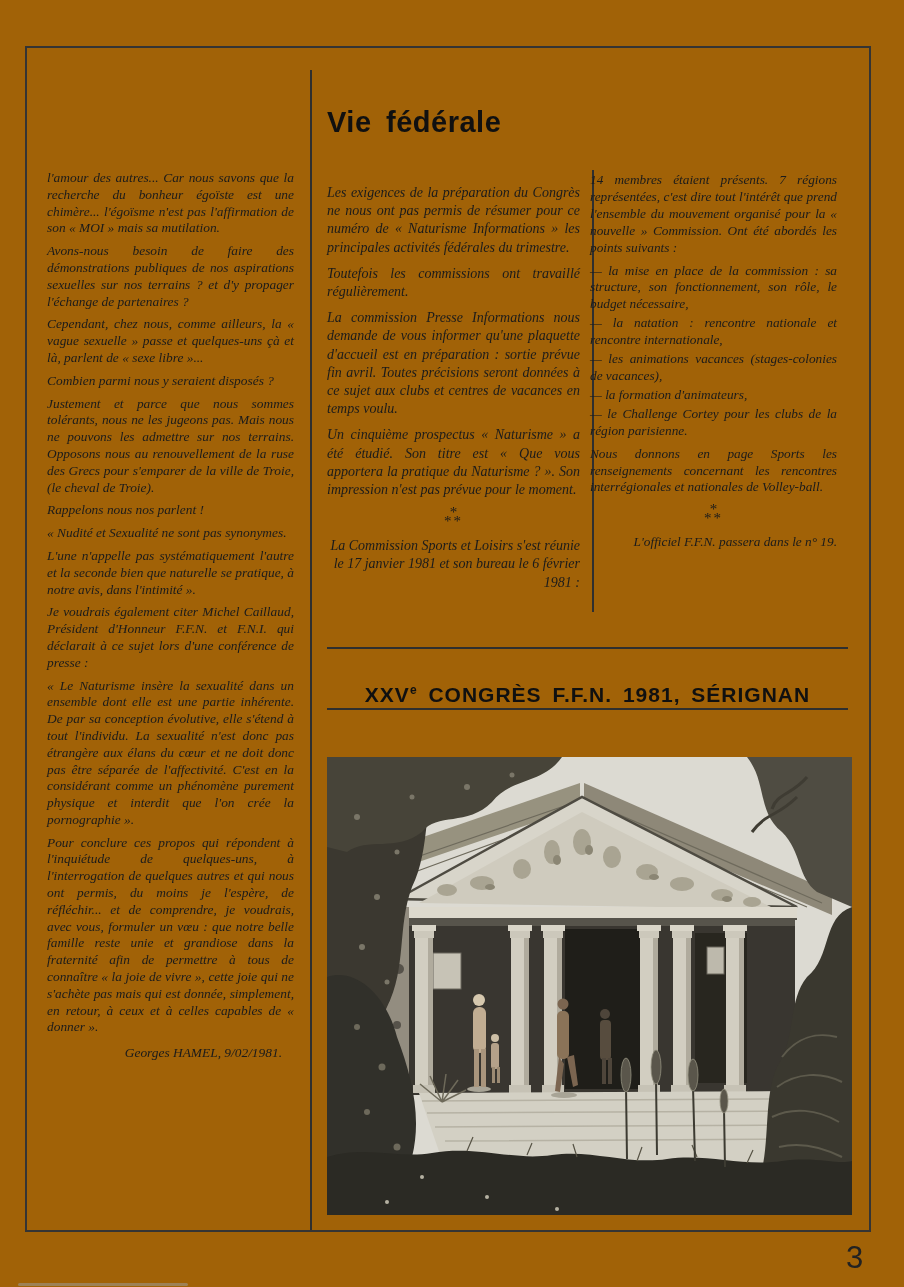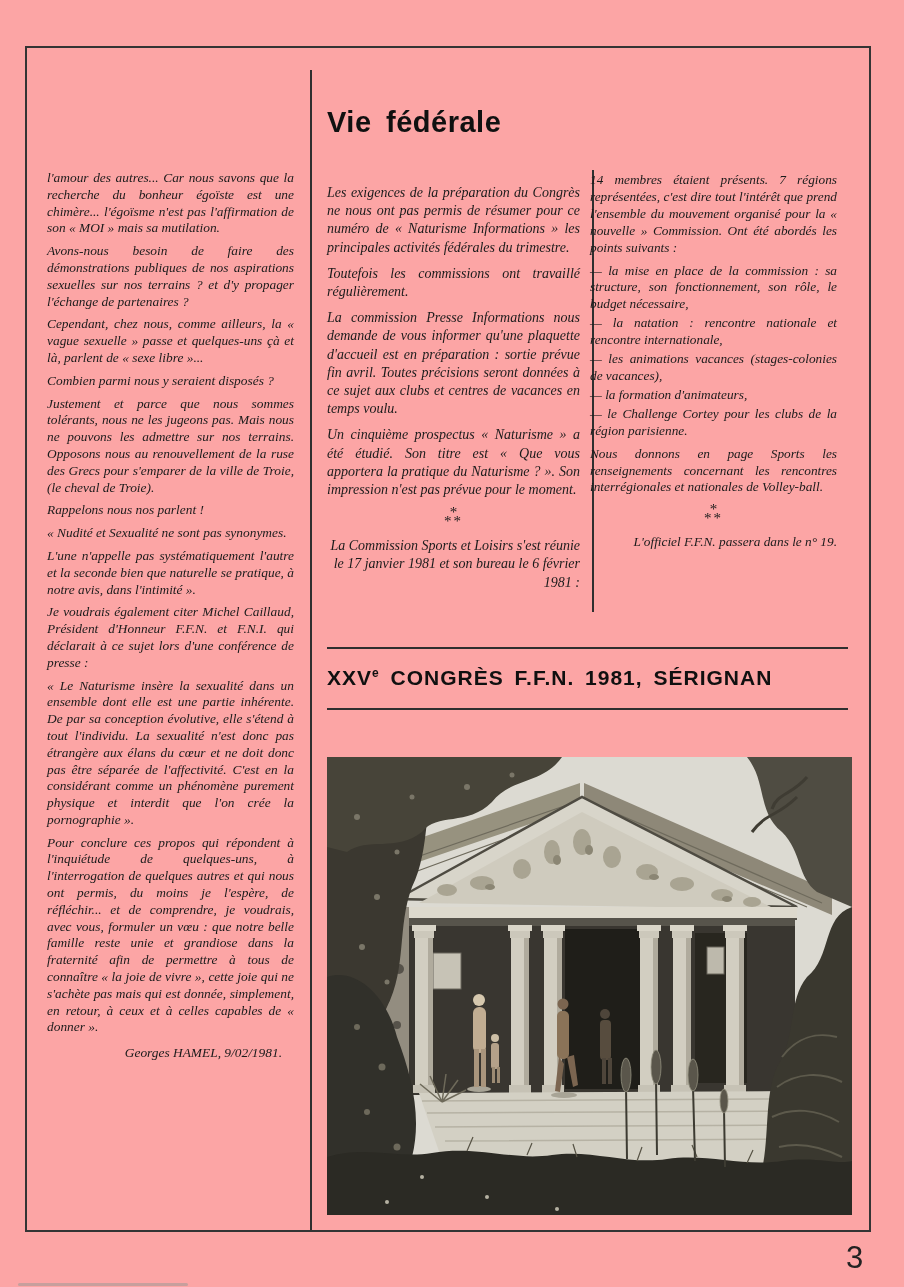--- a/index.html
+++ b/index.html
@@ -1,16 +1,16 @@
 <!DOCTYPE html>
 <html><head>
 <meta charset="utf-8">
 <style>
   html,body{margin:0;padding:0;background:#ffffff;}
-  .page{position:relative;width:904px;height:1287px;background:#fca5a5;
+  .page{position:relative;width:904px;height:1287px;background:#a16207;
         font-family:"Liberation Serif","DejaVu Serif",serif;color:#1b1b1b;overflow:hidden;}
   .frame{position:absolute;left:25px;top:46px;width:846px;height:1186px;
          border:2.5px solid #343434;box-sizing:border-box;}
   .vdiv{position:absolute;background:#2f2f2f;width:2px;}
   .d1{left:310px;top:70px;height:1160px;}
   .d2{left:592px;top:170px;height:442px;}
   .hrule{position:absolute;height:2px;background:#2f2f2f;}
   .ruleA{left:327px;top:647px;width:521px;}
   .ruleB{left:327px;top:708px;width:521px;}
   .section-title{position:absolute;left:327px;top:106px;margin:0;
@@ -22,21 +22,21 @@
   .col-left{left:47px;top:170px;width:247px;font-size:13.4px;line-height:16.8px;}
   .col-mid{left:327px;top:184px;width:253px;font-size:14px;line-height:18.2px;}
   .col-mid p{margin-bottom:8px;}
   .col-right{left:590px;top:172px;width:247px;font-size:13.3px;line-height:16.9px;}
   .col-right p.dash{margin-bottom:2px;}
   .italic{font-style:italic;}
   .sig{text-align:right;padding-right:12px;margin-top:9px !important;}
   .asterism{text-align:center;margin:9px 0 11px 0;font-size:15px;}
   .asterism span{display:block;line-height:9px;}
   .asterism .b{letter-spacing:2px;}
-  .banner{position:absolute;left:327px;top:666px;width:521px;text-align:left;
+  .banner{position:absolute;left:327px;top:683px;width:521px;text-align:center;
         font-family:"Liberation Sans","DejaVu Sans",sans-serif;font-weight:bold;
         font-size:21px;letter-spacing:1px;word-spacing:4px;color:#101010;}
   .banner sup{font-size:12px;}
   .photo{position:absolute;left:327px;top:757px;width:525px;height:458px;display:block;}
   .page-number{position:absolute;left:846px;top:1240px;
         font-family:"Liberation Sans","DejaVu Sans",sans-serif;font-size:31px;color:#222;}
   .scan-smudge{position:absolute;left:18px;top:1283px;width:170px;height:3px;
         background:#9b9b97;opacity:.55;border-radius:2px;}
 </style>
 </head>

